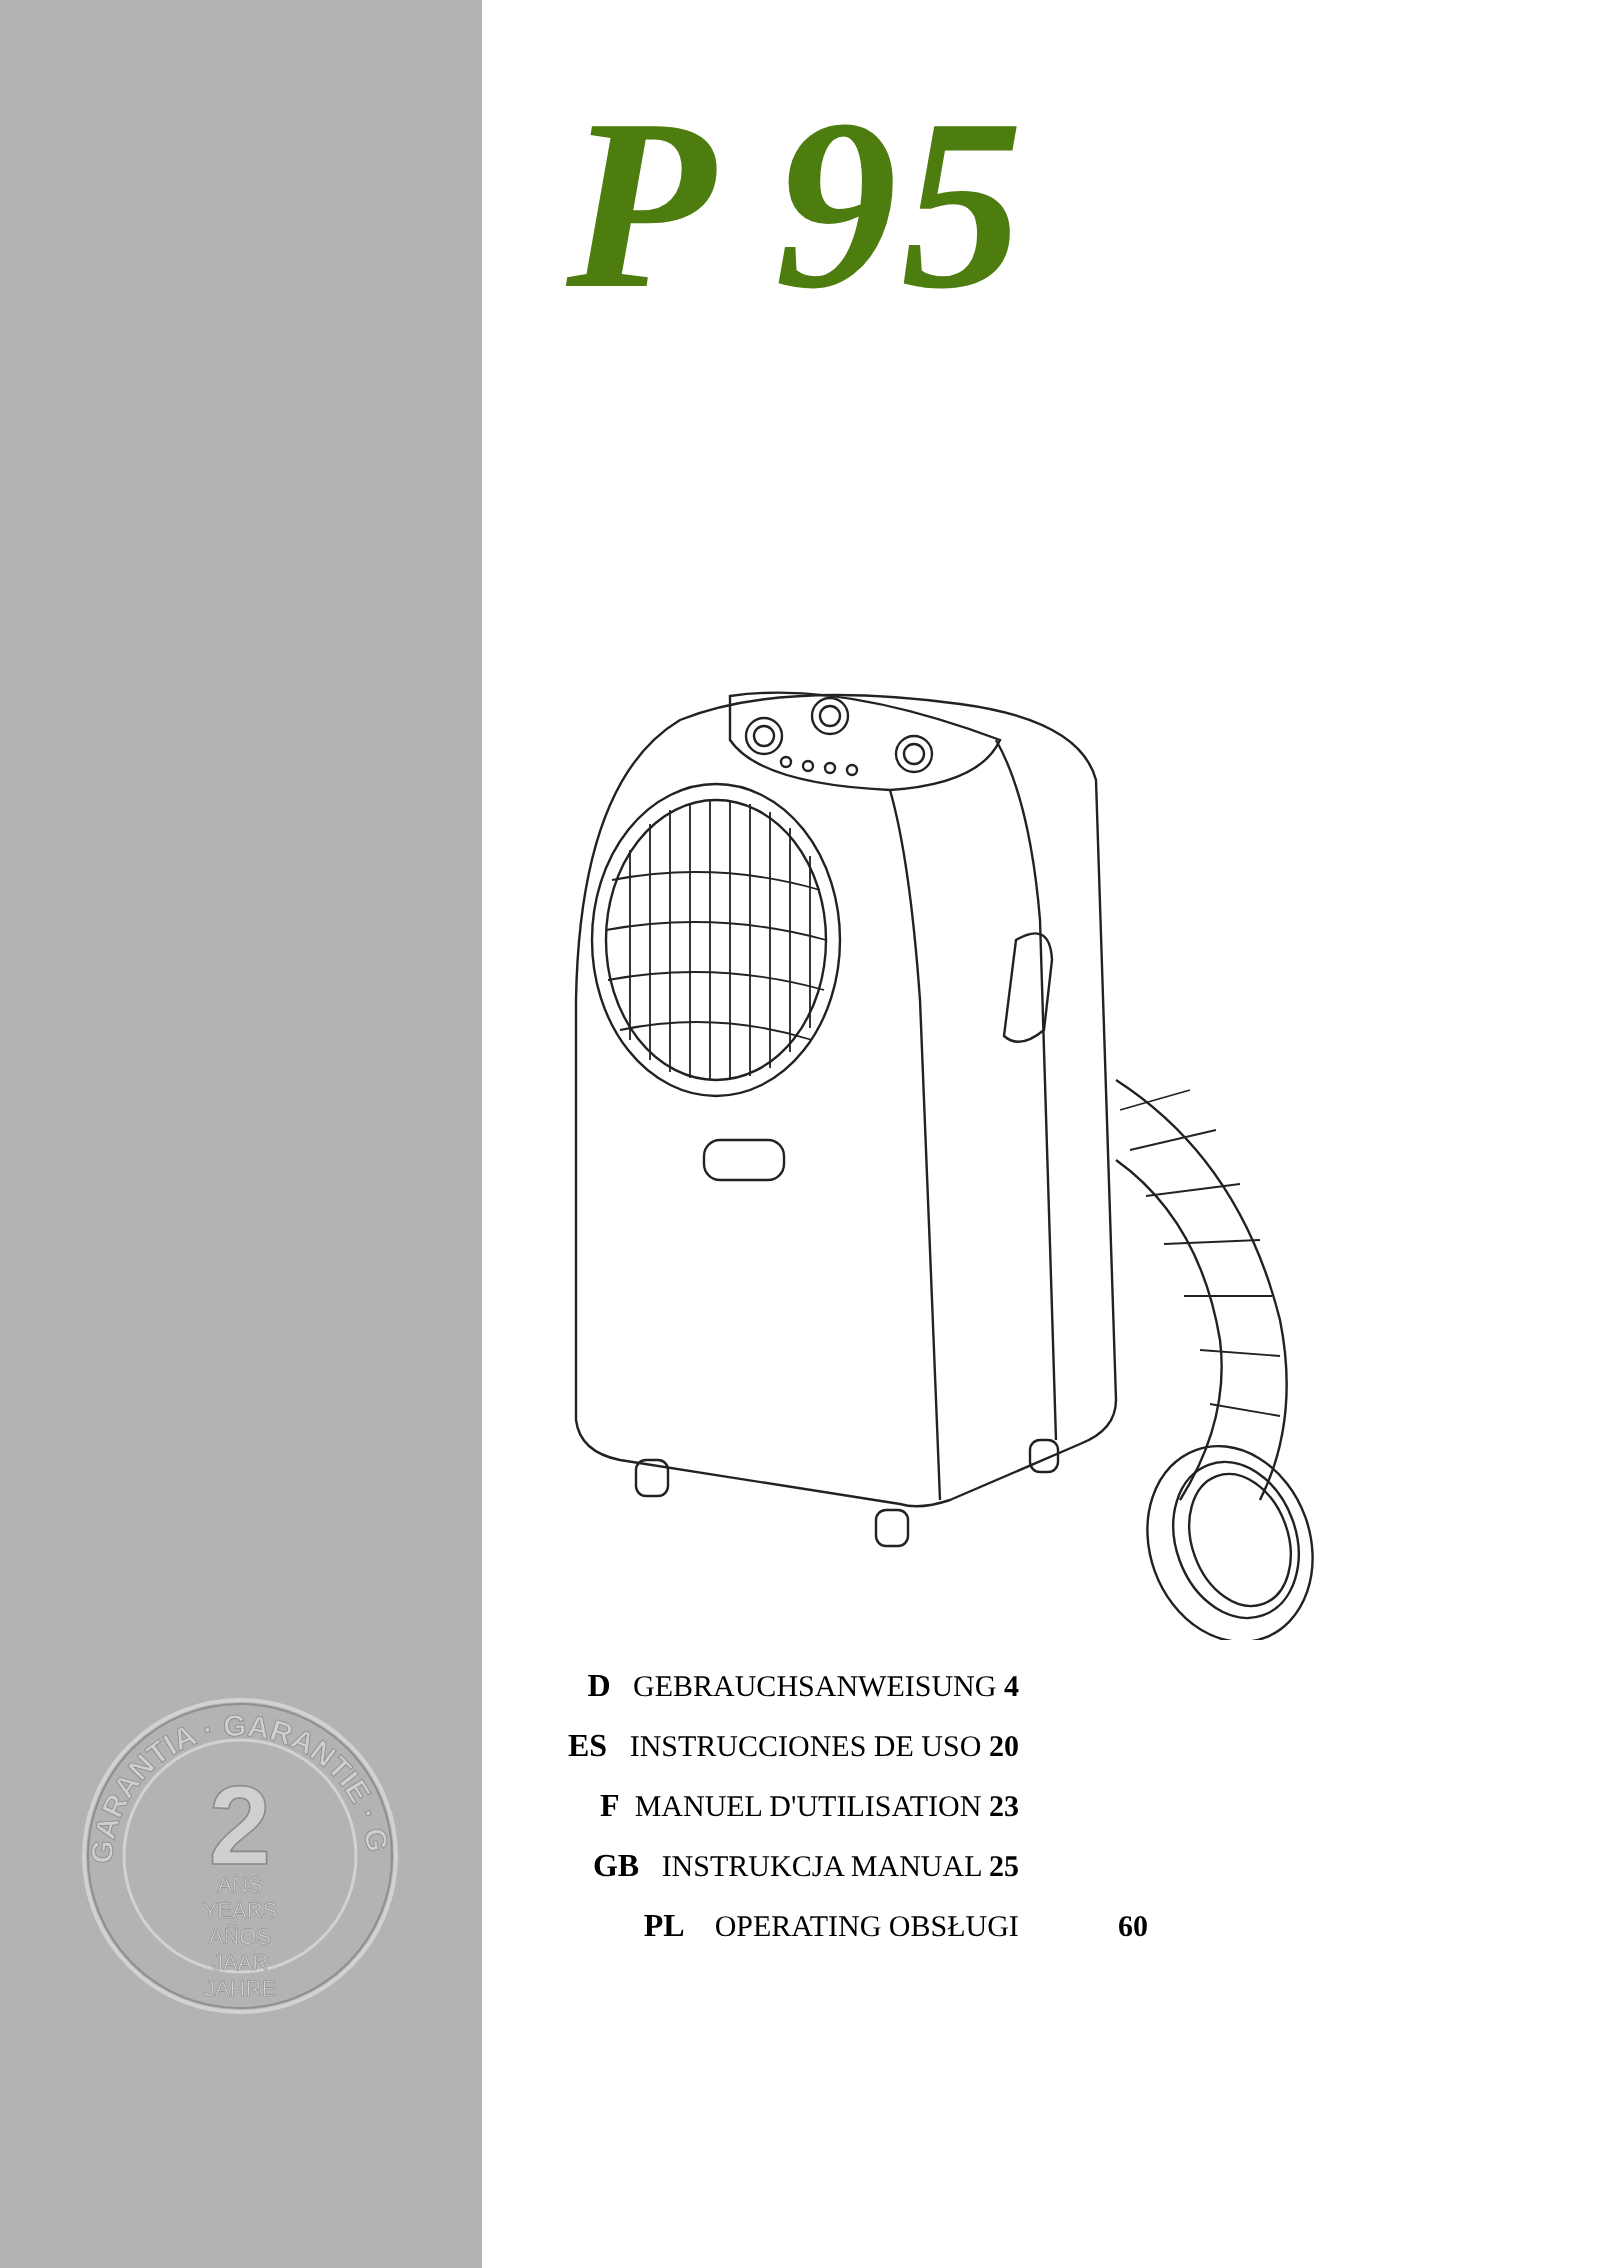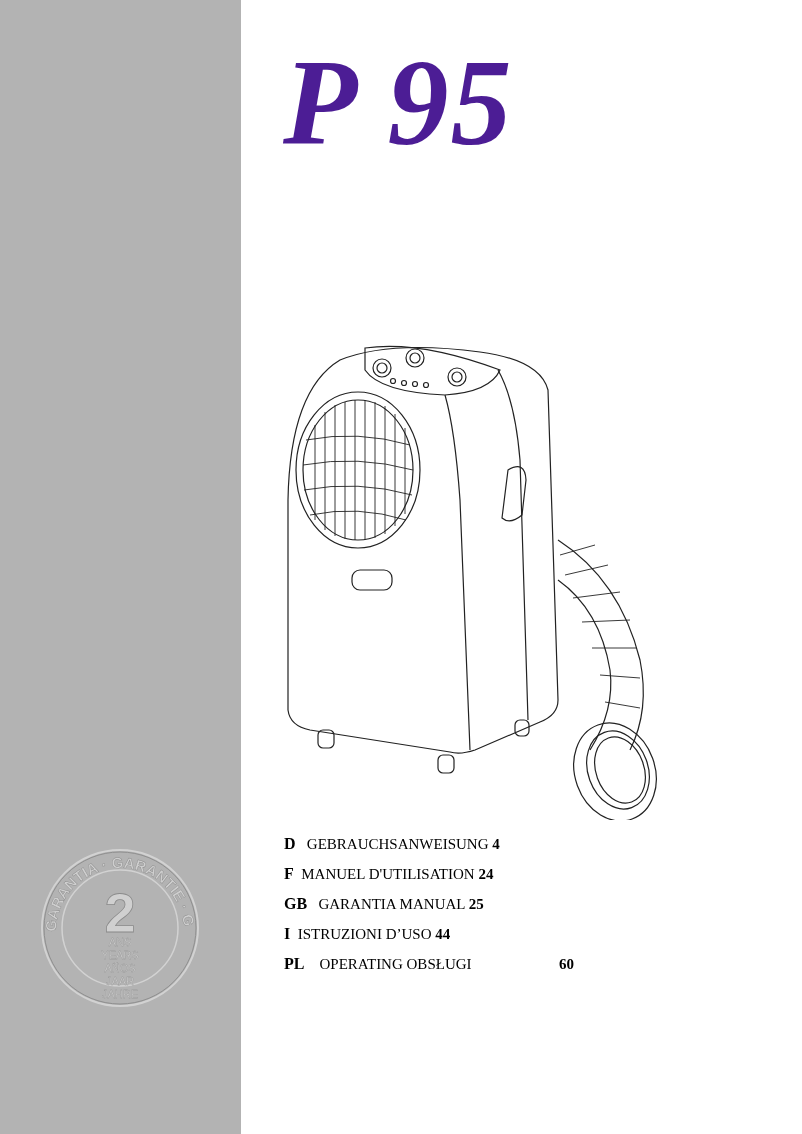--- a/index.html
+++ b/index.html
@@ -1,21 +1,21 @@
 <!DOCTYPE html>
 <html><head>
   <meta charset="utf-8">
   <style>
     html, body { margin: 0; padding: 0; }
     body { width: 802px; height: 1134px; position: relative; background: #ffffff; overflow: hidden; font-family: "Liberation Serif", serif; }
     .sidebar { position: absolute; left: 0; top: 0; width: 241px; height: 1134px; background: #b3b3b3; }
-    .title { position: absolute; left: 283px; top: 42px; font-family: "Liberation Serif", serif; font-weight: bold; font-style: italic; font-size: 122px; line-height: 1; color: #4c1d95; letter-spacing: 2px; white-space: nowrap; }
+    .title { position: absolute; left: 283px; top: 42px; font-family: "Liberation Serif", serif; font-weight: bold; font-style: italic; font-size: 122px; line-height: 1; color: #4d7c0f; letter-spacing: 2px; white-space: nowrap; }
     .illustration { position: absolute; left: 270px; top: 330px; width: 420px; height: 490px; }
     .toc { position: absolute; left: 284px; top: 833px; }
-    .toc-row { position: relative; height: 30px; font-size: 15px; line-height: 22px; color: #000; white-space: nowrap; }
+    .toc-row { position: relative; height: 30px; font-size: 15px; line-height: 22px; color: #000; white-space: nowrap; text-align: right; }
     .toc-code { font-weight: bold; font-size: 16px; }
     .toc-title { font-weight: normal; }
     .toc-page { font-weight: bold; }
     .badge { position: absolute; left: 38px; top: 840px; width: 162px; height: 170px; }
   </style>
 </head>
 <body>
 
 <div class="sidebar"></div>
 
@@ -106,32 +106,32 @@
   </g>
 </svg>
 
 <div class="toc">
   <div class="toc-row">
     <span class="toc-code">D</span>&nbsp;&nbsp;
     <span class="toc-title">GEBRAUCHSANWEISUNG</span>
     <span class="toc-page">4</span>
   </div>
   <div class="toc-row">
+    <span class="toc-code">ES</span>&nbsp;&nbsp;
+    <span class="toc-title">INSTRUCCIONES DE USO</span>
+    <span class="toc-page">20</span>
+  </div>
+  <div class="toc-row">
     <span class="toc-code">F</span>&nbsp;
     <span class="toc-title">MANUEL D'UTILISATION</span>
-    <span class="toc-page">24</span>
+    <span class="toc-page">23</span>
   </div>
   <div class="toc-row">
     <span class="toc-code">GB</span>&nbsp;&nbsp;
-    <span class="toc-title">GARANTIA MANUAL</span>
+    <span class="toc-title">INSTRUKCJA MANUAL</span>
     <span class="toc-page">25</span>
-  </div>
-  <div class="toc-row">
-    <span class="toc-code">I</span>&nbsp;
-    <span class="toc-title">ISTRUZIONI D’USO</span>
-    <span class="toc-page">44</span>
   </div>
   <div class="toc-row">
     <span class="toc-code">PL</span>&nbsp;&nbsp;&nbsp;
     <span class="toc-title">OPERATING OBSŁUGI</span>
     <span class="toc-page" style="position:absolute; left:275px;">60</span>
   </div>
 </div>
 
 </body></html>

